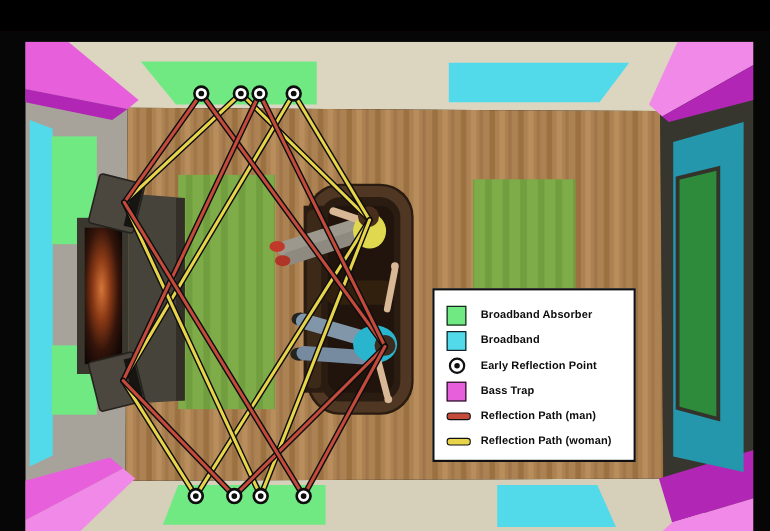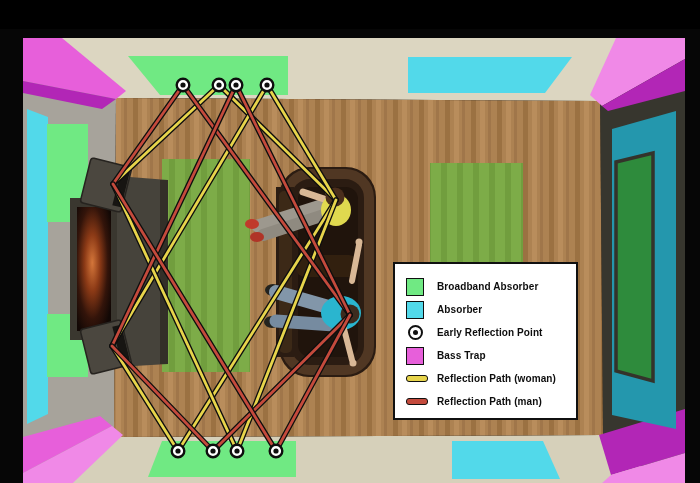--- a/index.html
+++ b/index.html
@@ -199,33 +199,33 @@
 </svg>
 
 <div class="legend">
   <div id="legend-items">
         <div class="legend-row">
           <span class="sw sw-square" style="background: rgb(112, 233, 131);"></span>
           <span class="legend-label">Broadband Absorber</span>
         </div>
         <div class="legend-row">
           <span class="sw sw-square" style="background: rgb(82, 217, 234);"></span>
-          <span class="legend-label">Absorber</span>
+          <span class="legend-label">Broadband</span>
         </div>
         <div class="legend-row">
           <span class="sw sw-bullseye"></span>
           <span class="legend-label">Early Reflection Point</span>
         </div>
         <div class="legend-row">
           <span class="sw sw-square" style="background: rgb(231, 95, 218);"></span>
           <span class="legend-label">Bass Trap</span>
         </div>
         <div class="legend-row">
+          <span class="sw sw-line" style="background: rgb(196, 74, 60);"></span>
+          <span class="legend-label">Reflection Path (man)</span>
+        </div>
+        <div class="legend-row">
           <span class="sw sw-line" style="background: rgb(231, 212, 75);"></span>
           <span class="legend-label">Reflection Path (woman)</span>
-        </div>
-        <div class="legend-row">
-          <span class="sw sw-line" style="background: rgb(196, 74, 60);"></span>
-          <span class="legend-label">Reflection Path (man)</span>
         </div>
       </div>
 </div>
 </div>
 
 </body></html>

